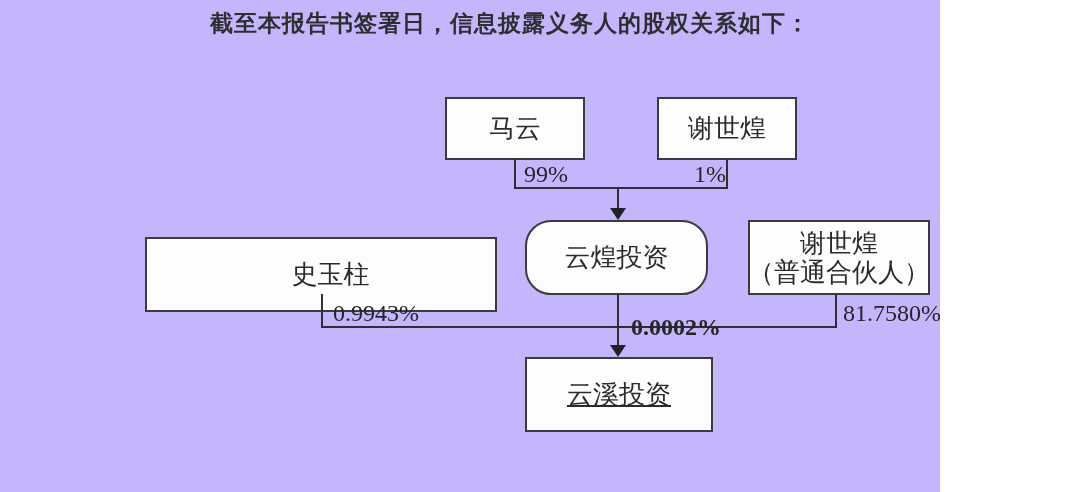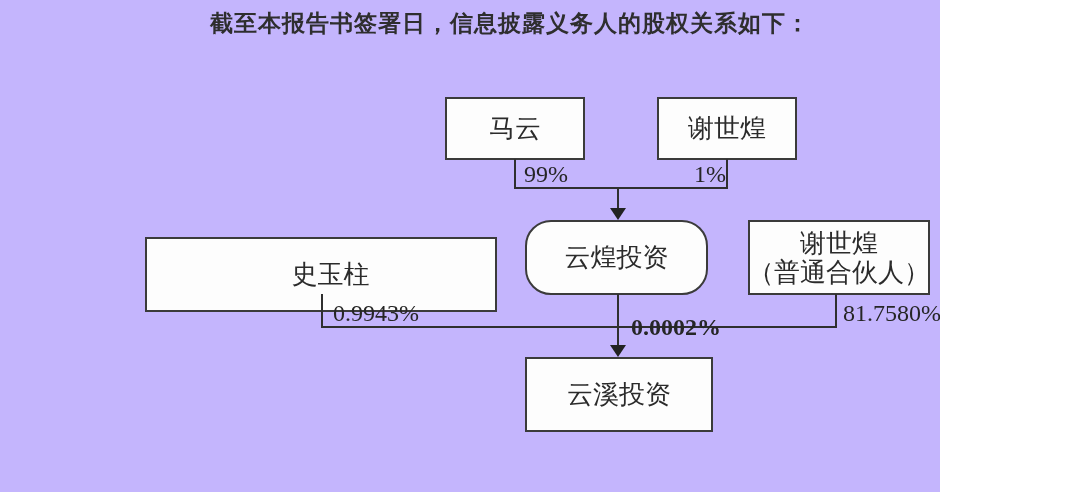--- a/index.html
+++ b/index.html
@@ -99,17 +99,17 @@
   <div class="line" style="left:321px; top:294px; width:2px; height:34px;"></div>
   <div class="line" style="left:835px; top:294px; width:2px; height:34px;"></div>
   <div class="line" style="left:321px; top:326px; width:516px; height:2px;"></div>
   <div class="line" style="left:617px; top:294px; width:2px; height:52px;"></div>
   <div class="arrowhead" style="left:610px; top:345px;"></div>
 
   <div class="pct" style="left:333px; top:301px;">0.9943%</div>
   <div class="pct" style="left:631px; top:315px;font-weight:bold;">0.0002%</div>
   <div class="pct" style="left:843px; top:301px;">81.7580%</div>
 
-  <div class="node" style="left:525px; top:357px; width:188px; height:75px;">
+  <div class="node" style="left:525px; top:357px; width:188px; height:75px;text-decoration:underline;">
     <div class="node-name">云溪投资</div>
   </div>
 
 </div>
 
 </body></html>

